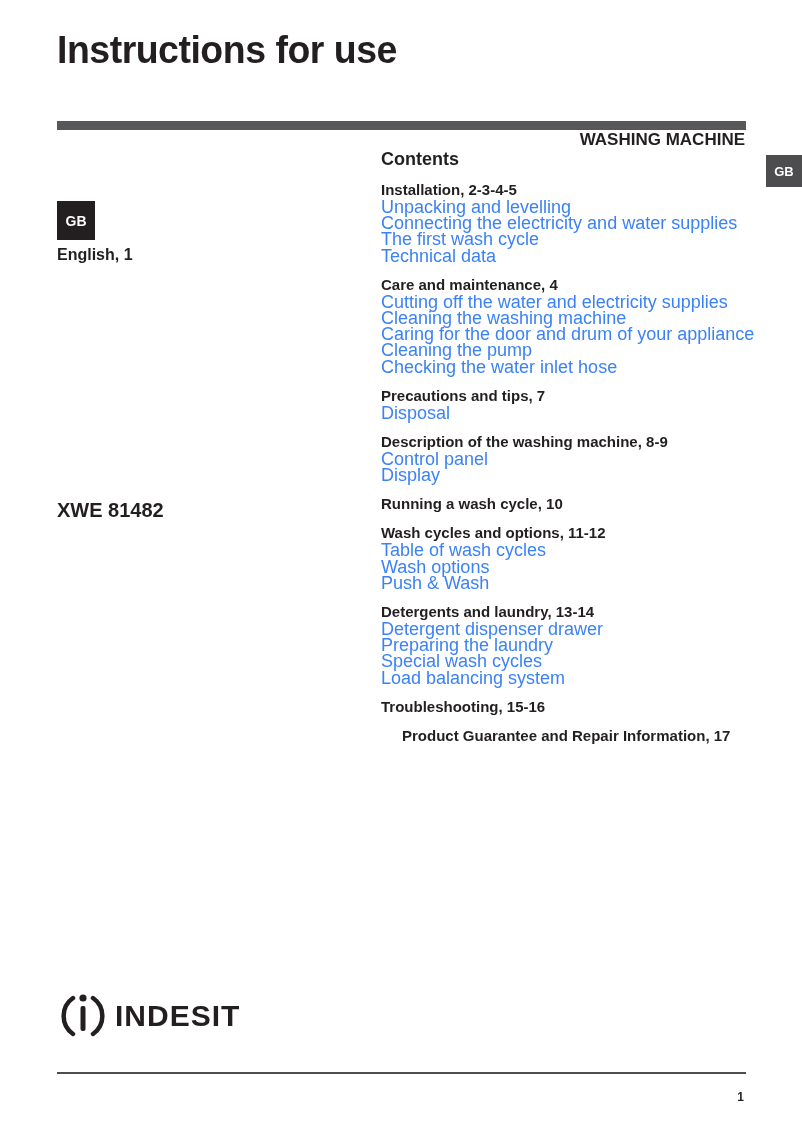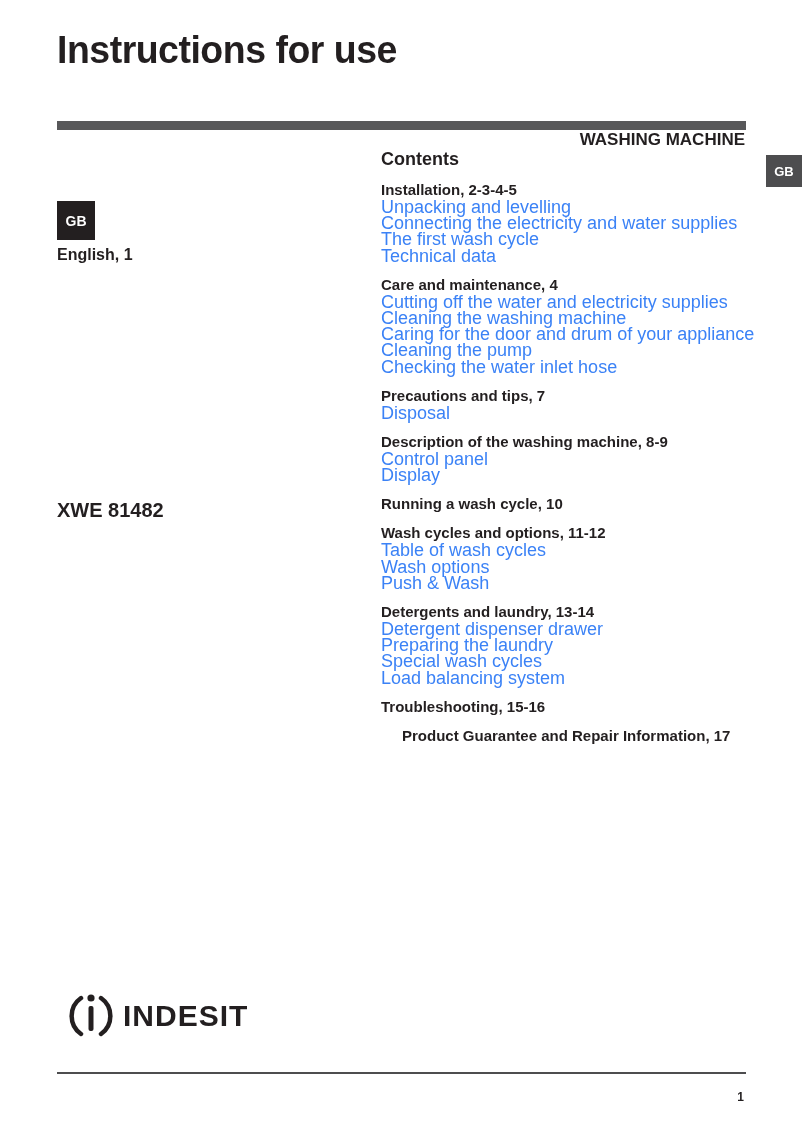--- a/index.html
+++ b/index.html
@@ -14,21 +14,21 @@
             font-size:13px; font-weight:bold; display:flex; align-items:center; justify-content:center; }
   #gb-badge { left:57px; top:201px; width:38px; height:39px; background:#231f20; color:#fff;
               font-size:14px; font-weight:bold; display:flex; align-items:center; justify-content:center; }
   #lang-label { left:57px; top:247px; font-size:16px; font-weight:bold; line-height:15px; }
   #model { left:57px; top:500px; font-size:20px; font-weight:bold; line-height:20px; }
   #toc { left:381px; top:148px; width:370px; }
   #toc-title { font-size:18px; font-weight:bold; line-height:22px; margin-bottom:12px; }
   .sec { margin-bottom:13px; }
   .sec-title { font-size:15px; font-weight:bold; line-height:16px; margin-bottom:1px; }
   .sec-item { font-size:18px; line-height:16.2px; color:#3b82f6; white-space:nowrap; }
-  #logo { left:65px; top:990px; height:52px; display:flex; align-items:center; }
+  #logo { left:57px; top:990px; height:52px; display:flex; align-items:center; }
   #logo-text { font-size:30px; font-weight:bold; letter-spacing:1px; margin-left:6px; line-height:30px; }
   #footer-line { left:57px; top:1072px; width:689px; height:2px; background:#4d4d4f; }
   #page-num { right:58px; top:1090px; font-size:12px; font-weight:bold; }
 </style>
 </head>
 <body>
 
 <div class="abs" id="main-title">Instructions for use</div>
 <div class="abs" id="subtitle">WASHING MACHINE</div>
 <div class="abs" id="header-bar"></div>

